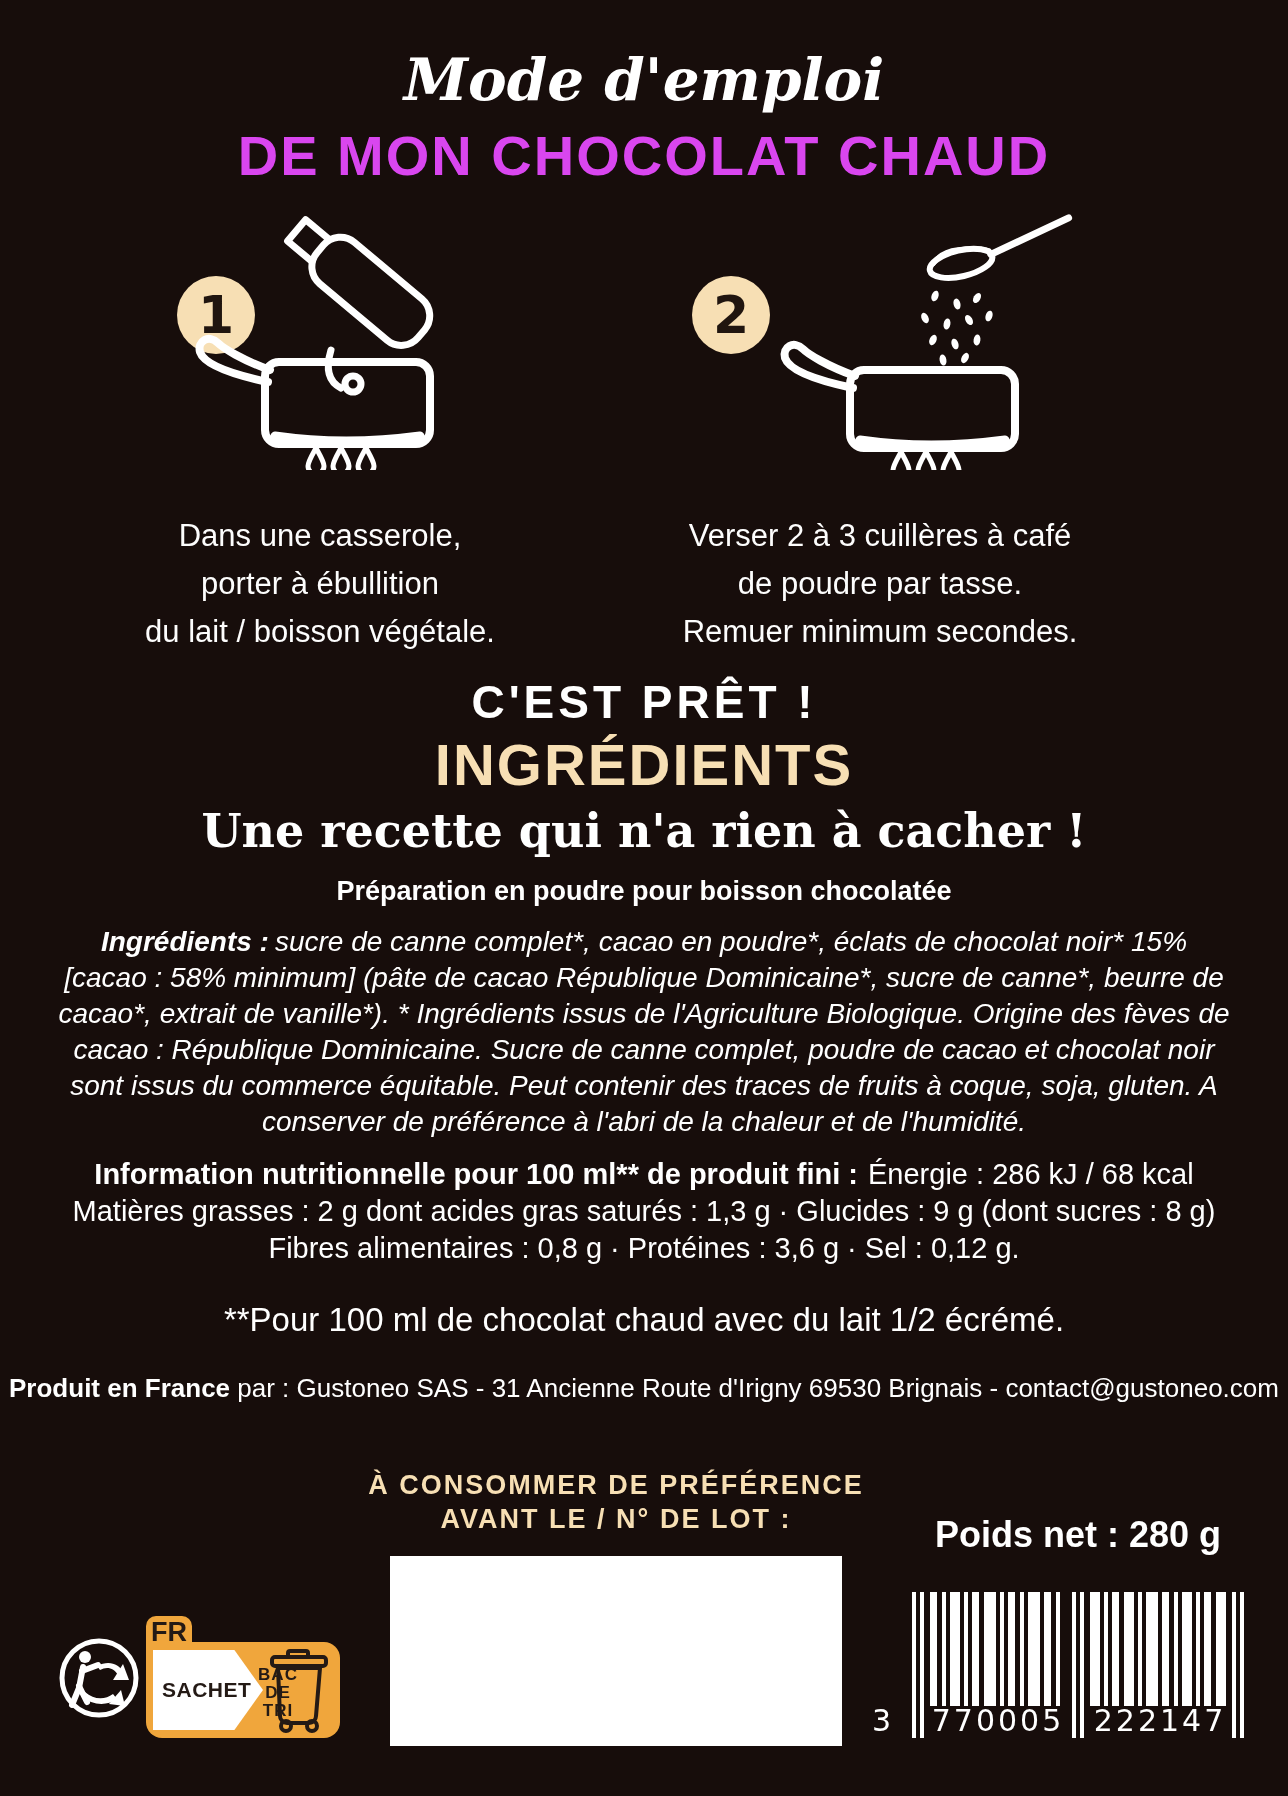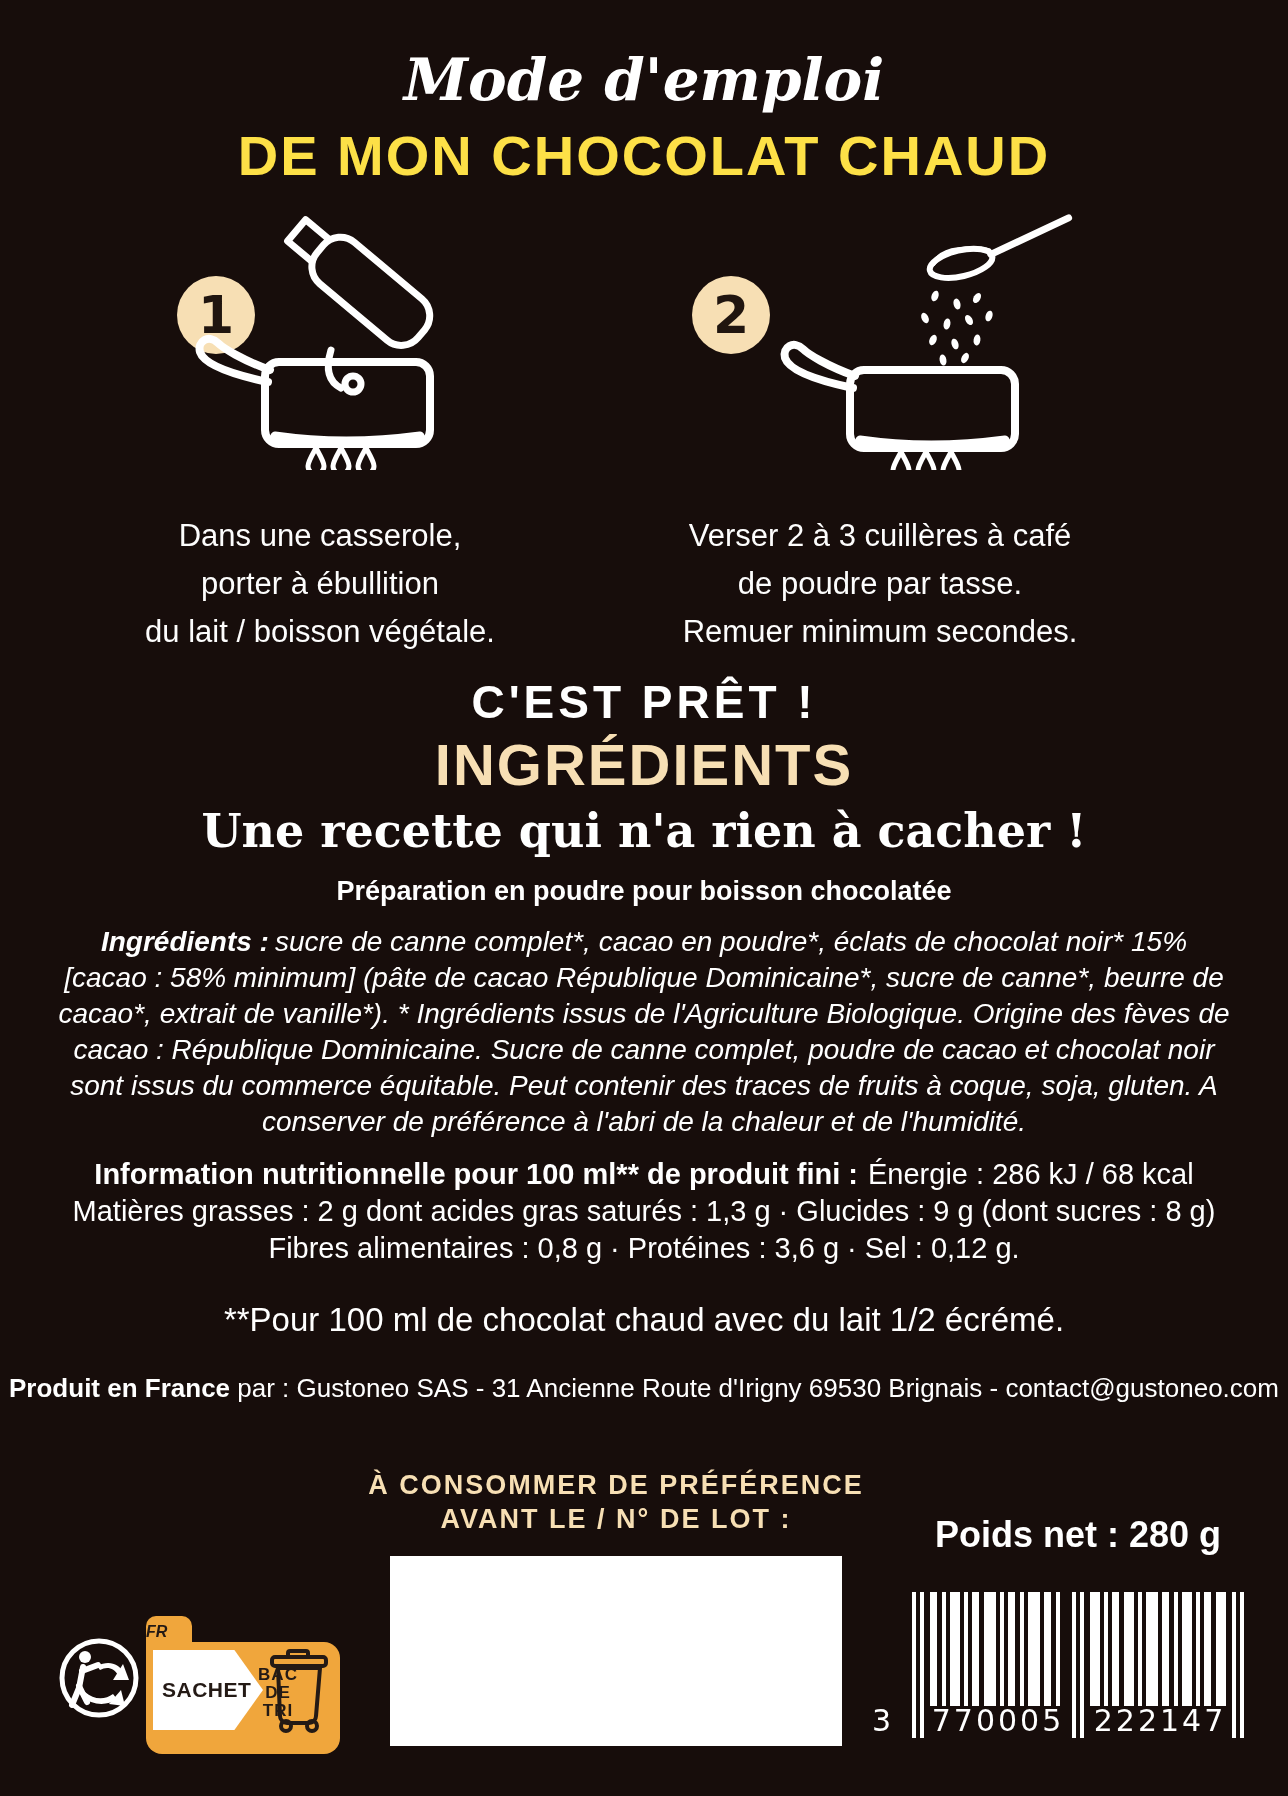--- a/index.html
+++ b/index.html
@@ -7,21 +7,21 @@
     position:relative;width:1288px;height:1796px;margin:0 auto;
     background:#170d0b;color:#fff;overflow:hidden;
     font-family:"Liberation Sans",sans-serif;
   }
   .script-title{
     margin-top:44px;text-align:center;color:#fff;
     font-family:"DejaVu Serif",serif;font-style:italic;font-weight:bold;
     font-size:58px;line-height:72px;
   }
   .main-title{
-    margin-top:6px;text-align:center;color:#fde047;
+    margin-top:6px;text-align:center;color:#d946ef;
     font-weight:bold;font-size:56px;line-height:68px;letter-spacing:2px;
   }
   .steps{display:flex;margin-top:22px;padding-left:40px;}
   .step-col1{width:560px;}
   .step-col2{width:560px;}
   .illus{position:relative;height:258px;}
   .badge{
     position:absolute;width:78px;height:78px;border-radius:50%;
     background:#f7dfb4;color:#20150f;display:flex;align-items:center;justify-content:center;
     font-family:"DejaVu Sans",sans-serif;font-weight:bold;font-size:52px;
@@ -58,24 +58,24 @@
   .weight{position:absolute;top:1514px;left:888px;width:380px;text-align:center;font-weight:bold;font-size:36px;}
   .barcode{position:absolute;left:912px;top:1592px;width:332px;height:146px;}
   .bc-digit{position:absolute;bottom:0;color:#fff;font-family:"DejaVu Sans",sans-serif;font-size:30px;line-height:34px;}
   .bc-first{left:-40px;}
   .bc-g1{left:14px;width:144px;text-align:center;letter-spacing:3px;}
   .bc-g2{left:176px;width:144px;text-align:center;letter-spacing:3px;}
   .triman{position:absolute;left:57px;top:1636px;width:84px;height:84px;}
   .sort-badge{position:absolute;left:146px;top:1616px;width:194px;height:122px;}
   .fr-tab{
     position:absolute;left:0;top:0;width:46px;height:32px;background:#f0a63c;
-    border-radius:10px 10px 0 0;display:flex;align-items:center;
-    color:#241a15;font-weight:bold;font-size:16px;font-style:italic;
-  }
-  .sb-body{position:absolute;left:0;top:26px;width:194px;height:112px;background:#f0a63c;border-radius:0 16px 16px 16px;}
+    border-radius:10px 10px 0 0;display:flex;align-items:center;justify-content:center;
+    color:#241a15;font-weight:bold;font-size:27px;
+  }
+  .sb-body{position:absolute;left:0;top:26px;width:194px;height:96px;background:#f0a63c;border-radius:0 16px 16px 16px;}
   .pennant{
     position:absolute;left:7px;top:8px;width:110px;height:80px;background:#fff;
     clip-path:polygon(0 0,74% 0,100% 50%,74% 100%,0 100%);
     display:flex;align-items:center;padding-left:9px;box-sizing:border-box;
     color:#241a15;font-weight:bold;font-size:21px;letter-spacing:0.5px;
   }
   .bin-svg{position:absolute;right:6px;top:7px;}
   .bin-text{
     position:absolute;right:36px;top:24px;width:52px;text-align:center;
     color:#241a15;font-weight:bold;font-size:17px;line-height:18px;letter-spacing:1px;

